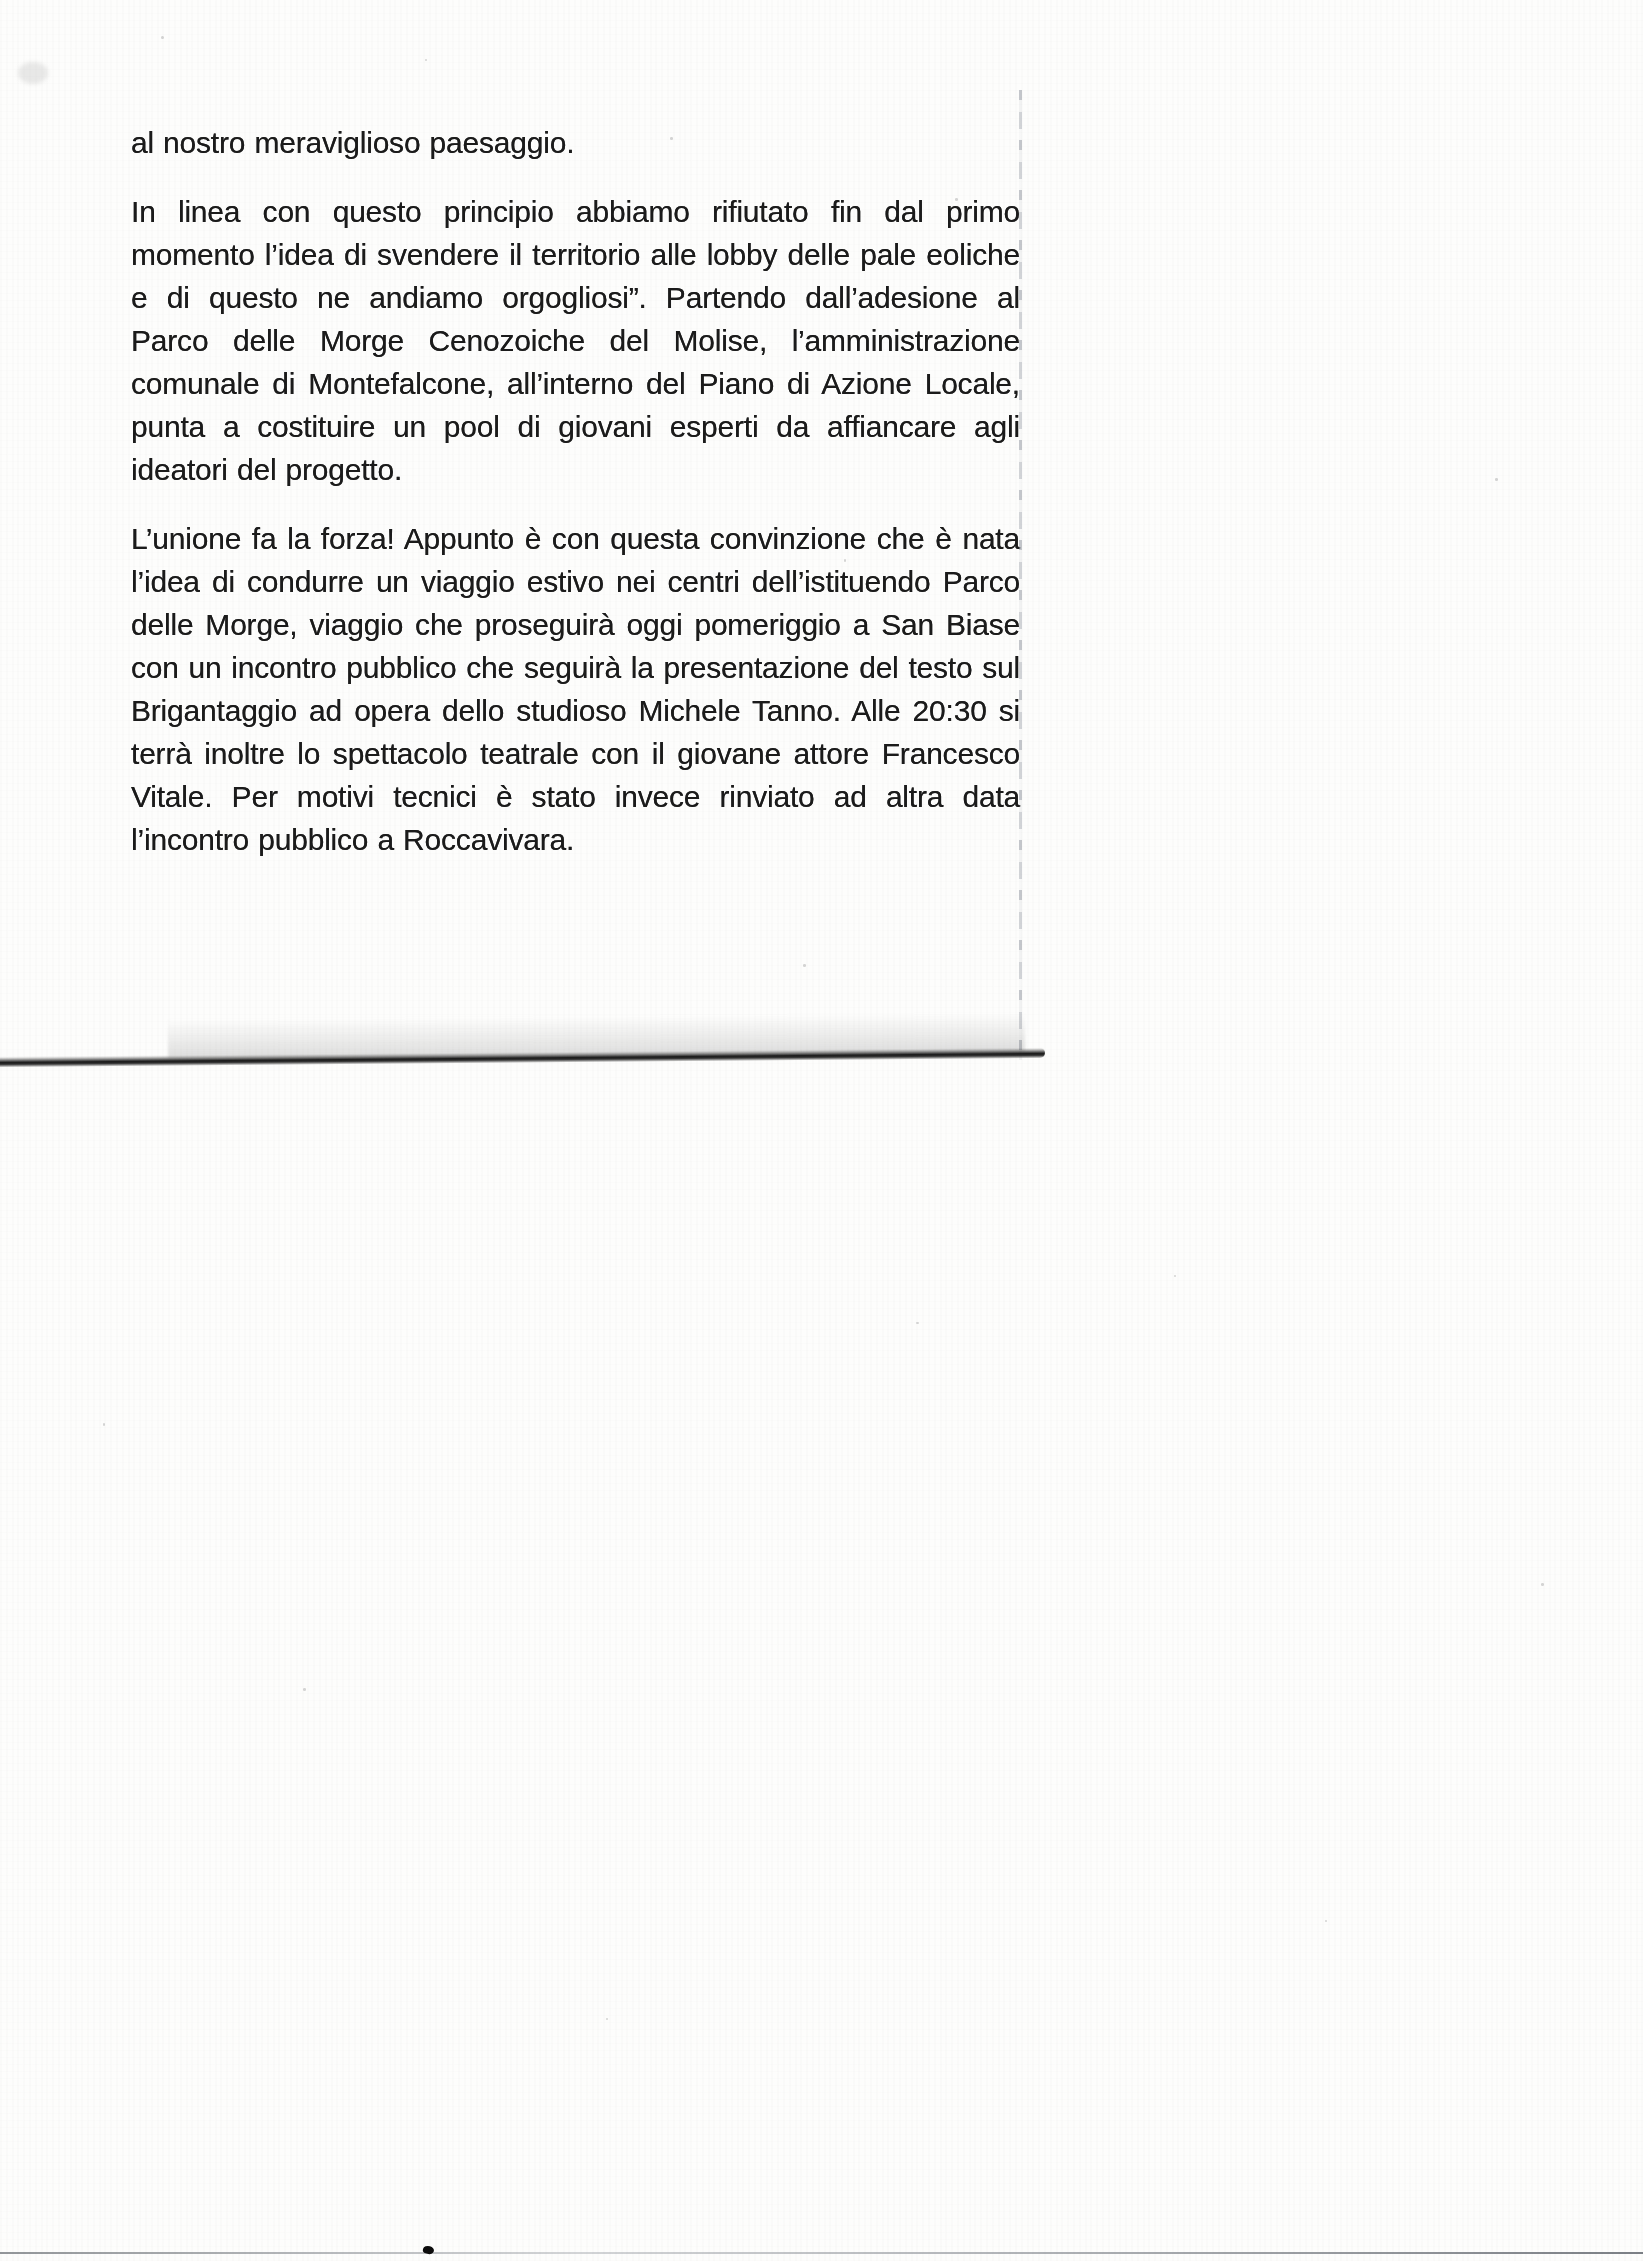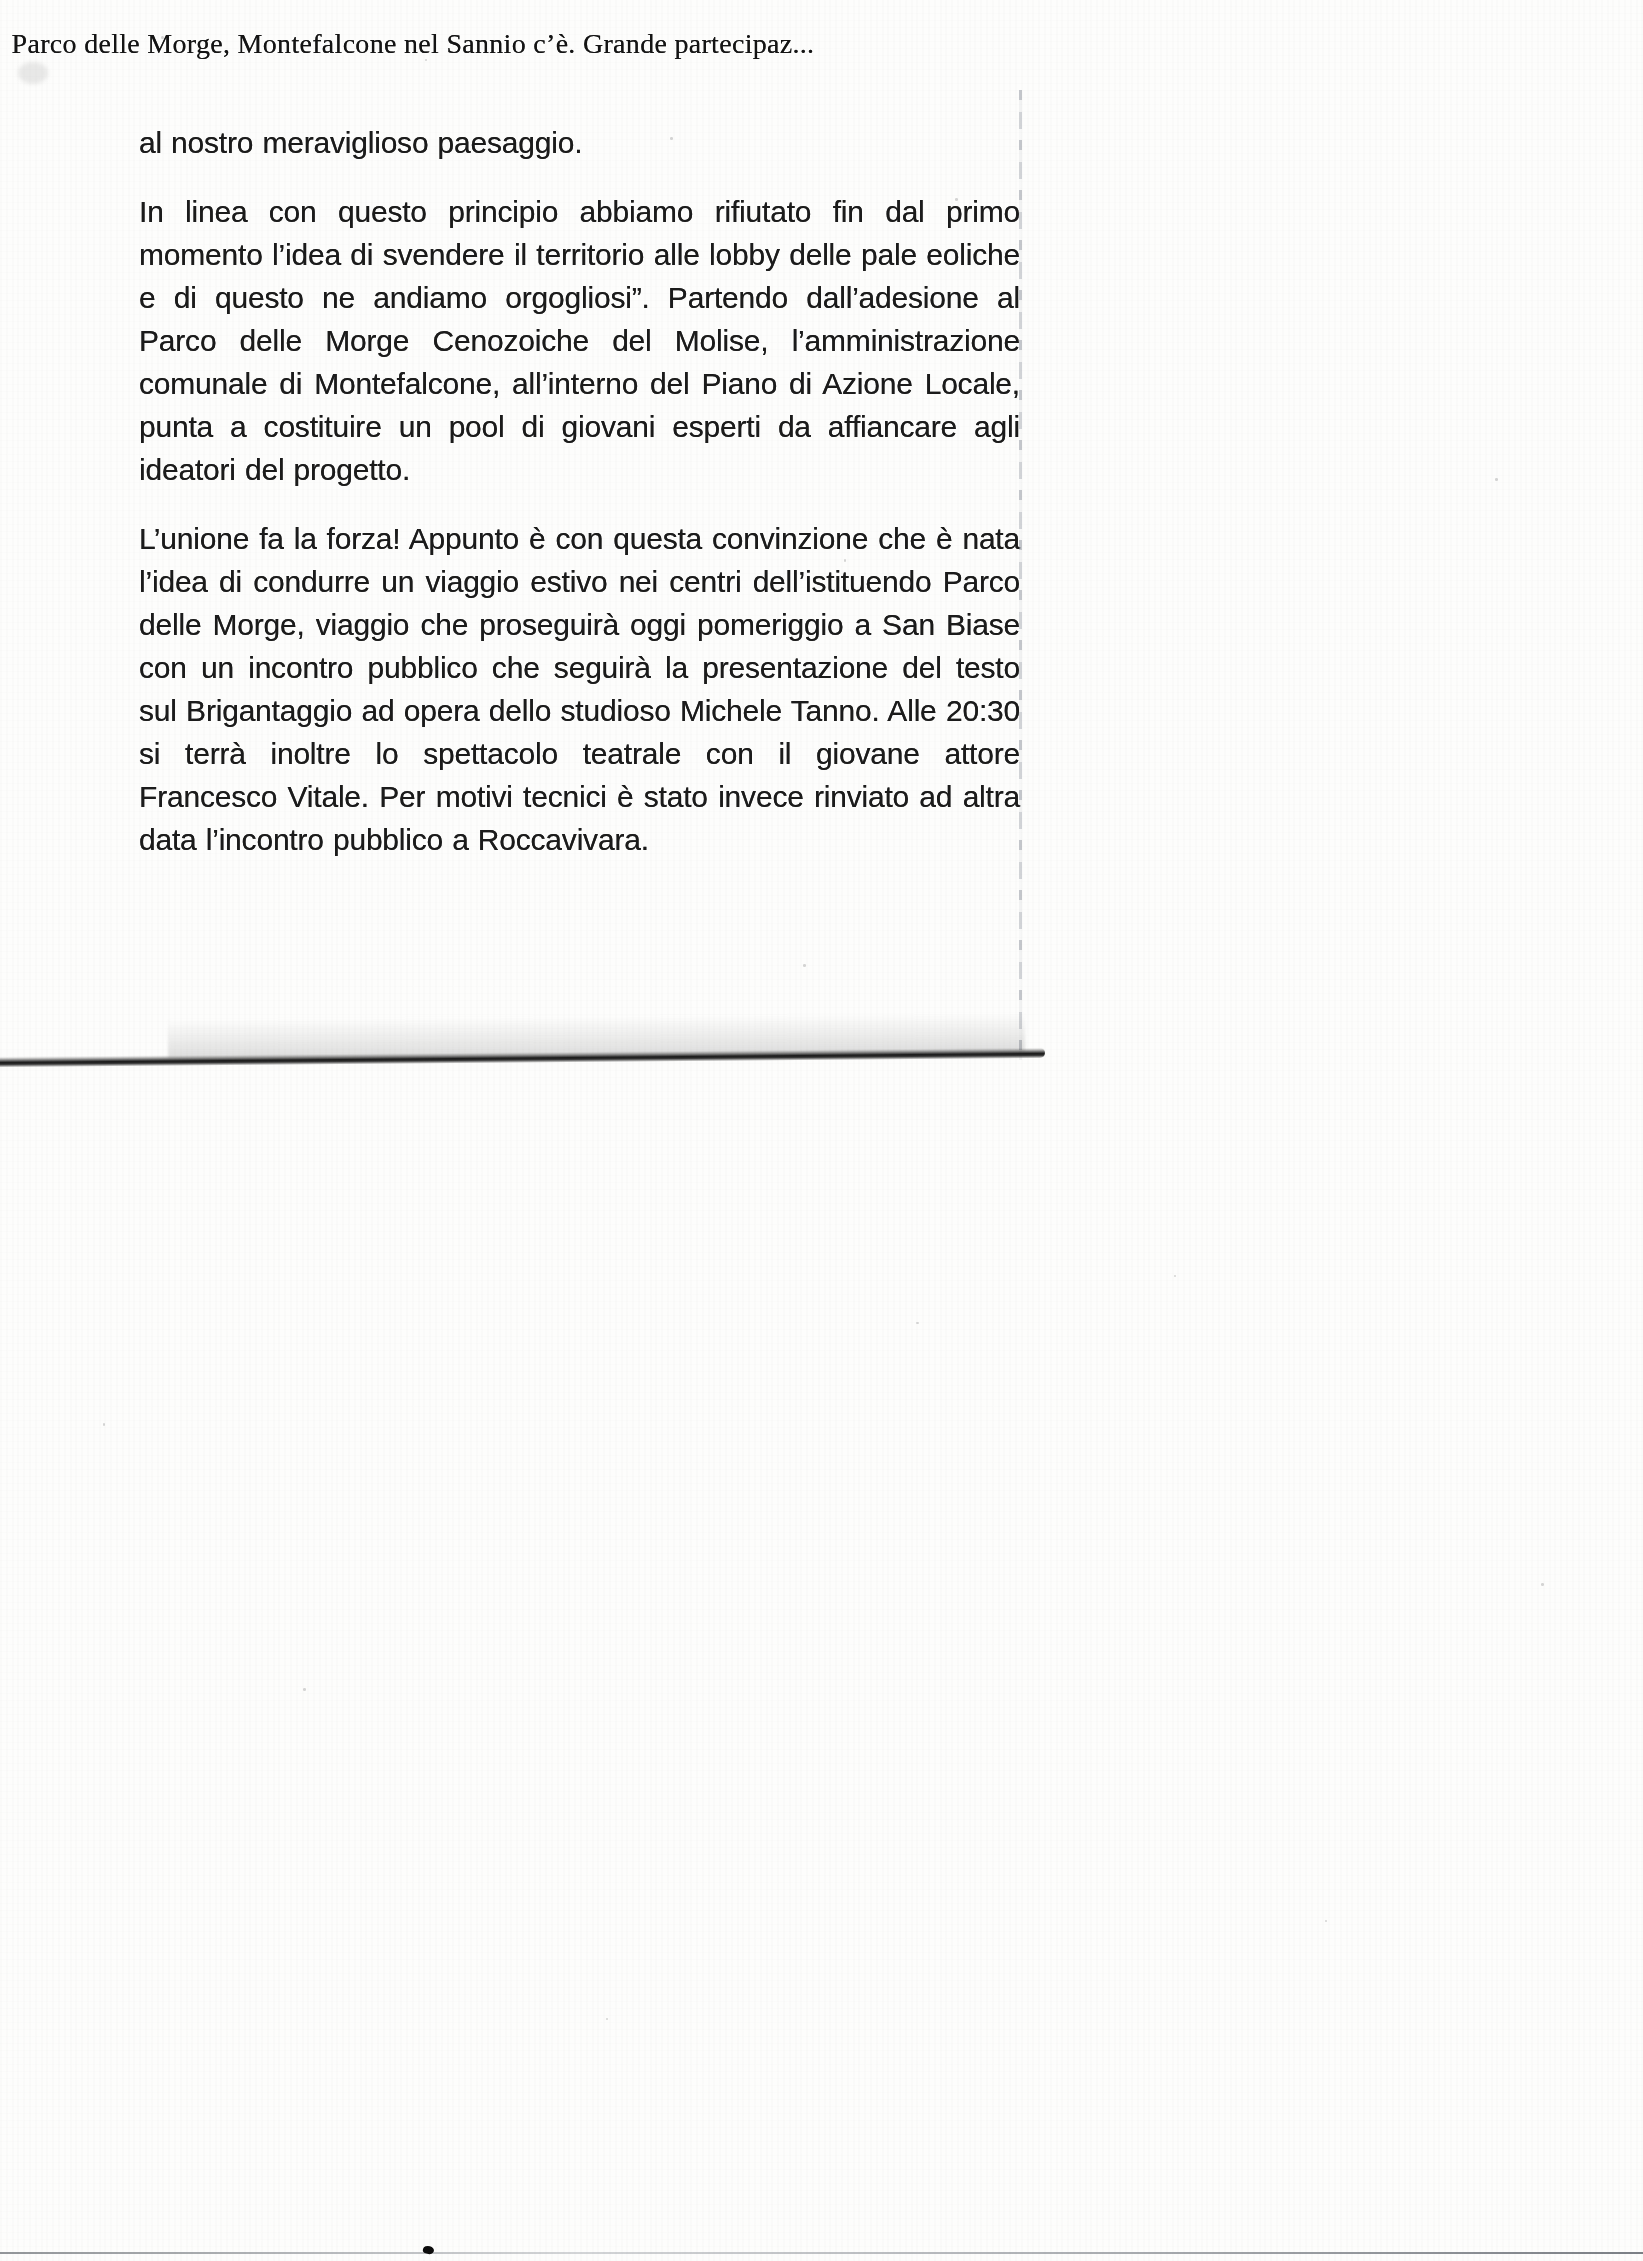--- a/index.html
+++ b/index.html
@@ -35,21 +35,21 @@
   }
   .article{
     position:absolute;left:131px;top:121px;width:889px;
     color:var(--ink);
     font-size:30px;line-height:43px;
     text-align:justify;
     letter-spacing:-0.2px;
     word-spacing:1px;
     text-shadow:0 0 0.5px rgba(15,15,15,0.8);
   }
-  .article p{margin:0 0 26px 8px;}
+  .article p{margin:0 0 26px 0;}
   
   .v-artifact{
     position:absolute;left:1019px;top:90px;width:3.2px;height:970px;
     background:repeating-linear-gradient(to bottom,
       rgba(148,153,162,0.55) 0px 10.3px,
       rgba(190,194,200,0.18) 10.3px 22px,
       rgba(156,161,170,0.45) 22px 39px,
       rgba(200,204,210,0.10) 39px 50px);
     filter:blur(0.5px);
   }
@@ -99,21 +99,20 @@
     filter:blur(1.9px);
   }
 </style>
 </head>
 <body>
 
 <div class="page">
 
   <div class="scan-texture"></div>
 
-  <div class="header-line">Parco delle Morge, Montefalcone nel Sannio c’è. Grande partecipaz...</div>
 
   <div class="article">
     <p>al nostro meraviglioso paesaggio.</p>
     <p>In linea con questo principio abbiamo rifiutato fin dal primo momento l’idea di svendere il territorio alle lobby delle pale eoliche e di questo ne andiamo orgogliosi”. Partendo dall’adesione al Parco delle Morge Cenozoiche del Molise, l’amministrazione comunale di Montefalcone, all’interno del Piano di Azione Locale, punta a costituire un pool di giovani esperti da affiancare agli ideatori del progetto.</p>
     <p>L’unione fa la forza! Appunto è con questa convinzione che è nata l’idea di condurre un viaggio estivo nei centri dell’istituendo Parco delle Morge, viaggio che proseguirà oggi pomeriggio a San Biase con un incontro pubblico che seguirà la presentazione del testo sul Brigantaggio ad opera dello studioso Michele Tanno. Alle 20:30 si terrà inoltre lo spettacolo teatrale con il giovane attore Francesco Vitale. Per motivi tecnici è stato invece rinviato ad altra data l’incontro pubblico a Roccavivara.</p>
   </div>
 
   <div class="v-artifact"></div>
   <div class="tear-haze"></div>
   <div class="tear-line"></div>

